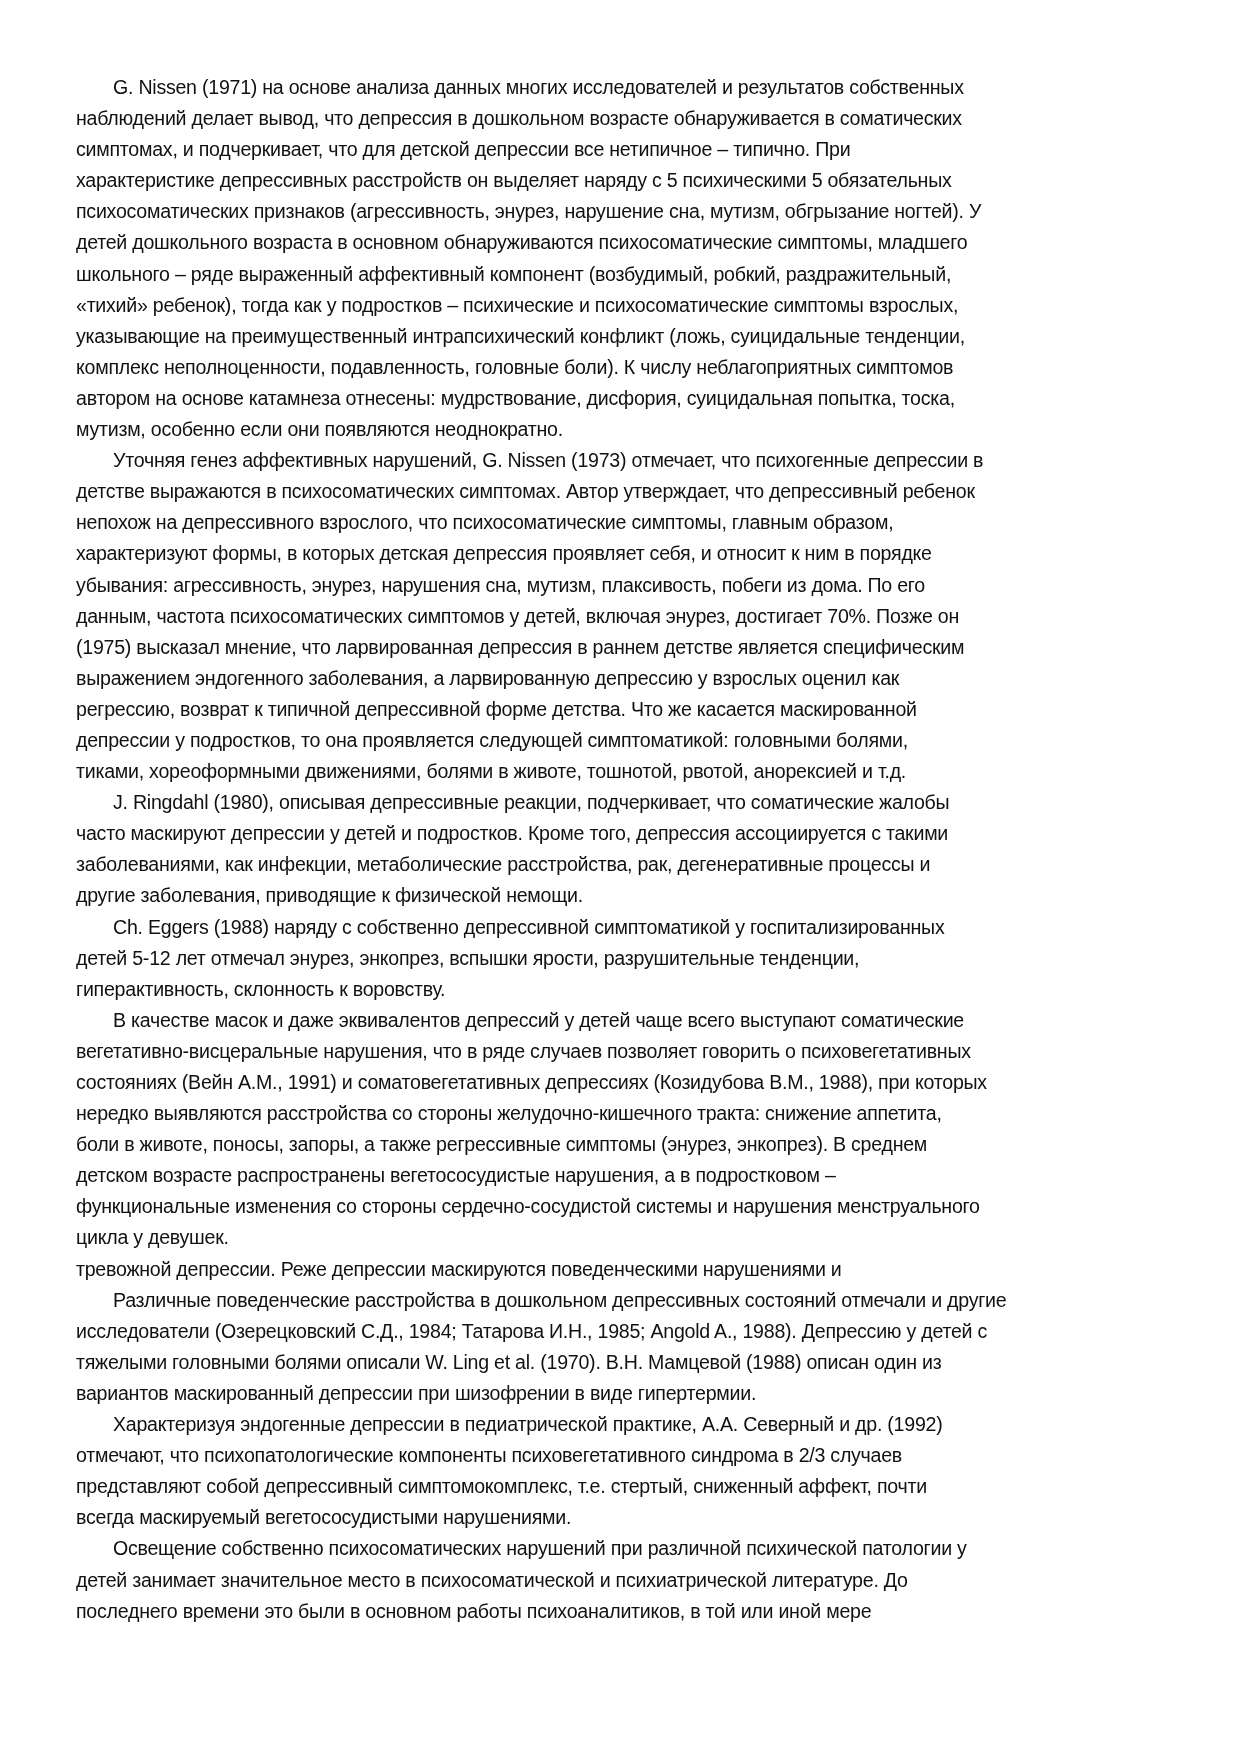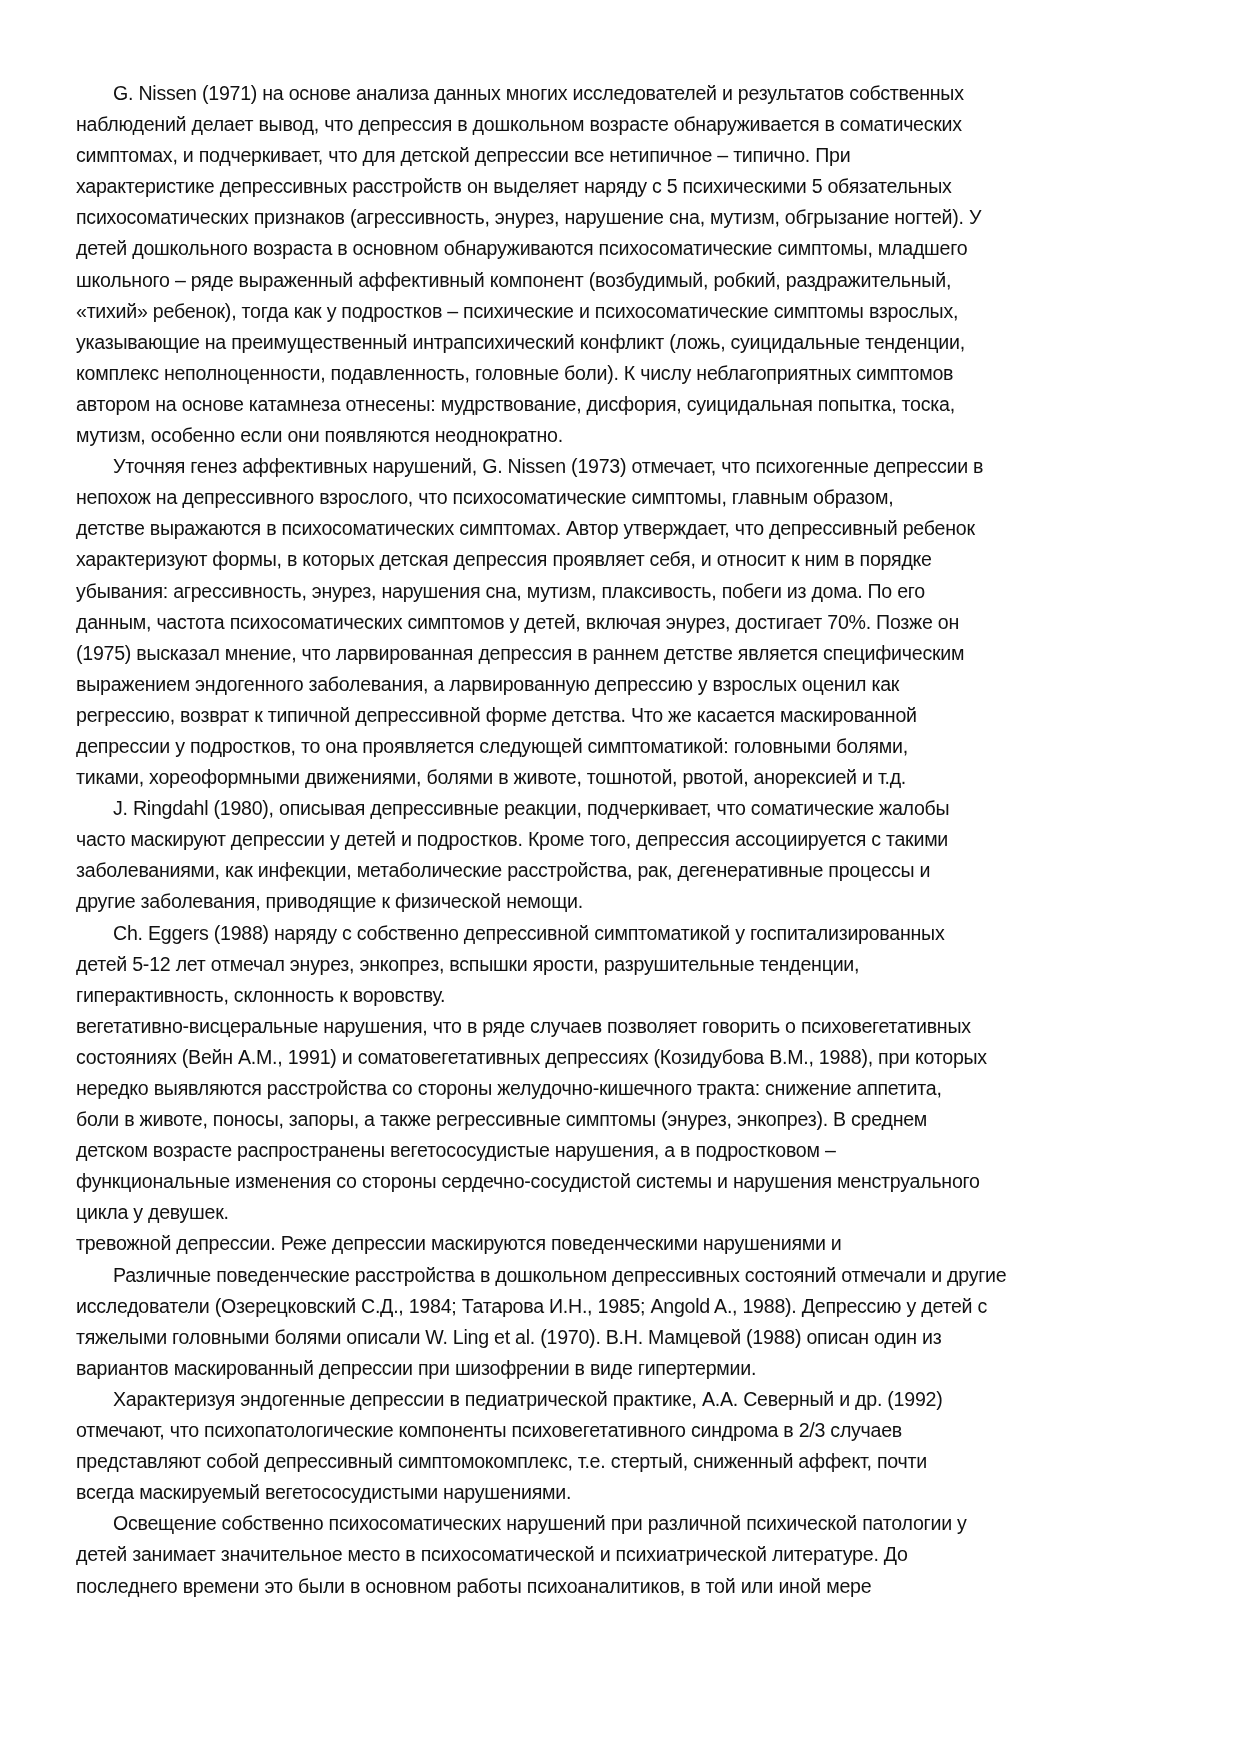--- a/index.html
+++ b/index.html
@@ -1,18 +1,18 @@
 <!DOCTYPE html>
 <html><head>
 <meta charset="utf-8">
 <style>
   html, body { margin: 0; padding: 0; background: #ffffff; }
   body { width: 1240px; height: 1754px; position: relative; overflow: hidden; }
   .page {
-    position: absolute; left: 76px; top: 78px; width: 1100px;
+    position: absolute; left: 76px; top: 72px; width: 1100px;
     font-family: "Liberation Sans", "DejaVu Sans", sans-serif;
     font-size: 19.6px; color: #111111; letter-spacing: -0.25px;
   }
   .line { height: 31.1px; line-height: 31.1px; white-space: nowrap; }
   .line.indent { padding-left: 37px; }
 </style>
 </head>
 <body>
 
 <div class="page" id="page">
@@ -25,22 +25,22 @@
       <div class="line">детей дошкольного возраста в основном обнаруживаются психосоматические симптомы, младшего</div>
       <div class="line">школьного – ряде выраженный аффективный компонент (возбудимый, робкий, раздражительный,</div>
       <div class="line">«тихий» ребенок), тогда как у подростков – психические и психосоматические симптомы взрослых,</div>
       <div class="line">указывающие на преимущественный интрапсихический конфликт (ложь, суицидальные тенденции,</div>
       <div class="line">комплекс неполноценности, подавленность, головные боли). К числу неблагоприятных симптомов</div>
       <div class="line">автором на основе катамнеза отнесены: мудрствование, дисфория, суицидальная попытка, тоска,</div>
       <div class="line">мутизм, особенно если они появляются неоднократно.</div>
     </div>
     <div>
       <div class="line indent">Уточняя генез аффективных нарушений, G. Nissen (1973) отмечает, что психогенные депрессии в</div>
+      <div class="line">детстве выражаются в психосоматических симптомах. Автор утверждает, что депрессивный ребенок</div>
       <div class="line">непохож на депрессивного взрослого, что психосоматические симптомы, главным образом,</div>
-      <div class="line">детстве выражаются в психосоматических симптомах. Автор утверждает, что депрессивный ребенок</div>
       <div class="line">характеризуют формы, в которых детская депрессия проявляет себя, и относит к ним в порядке</div>
       <div class="line">убывания: агрессивность, энурез, нарушения сна, мутизм, плаксивость, побеги из дома. По его</div>
       <div class="line">данным, частота психосоматических симптомов у детей, включая энурез, достигает 70%. Позже он</div>
       <div class="line">(1975) высказал мнение, что ларвированная депрессия в раннем детстве является специфическим</div>
       <div class="line">выражением эндогенного заболевания, а ларвированную депрессию у взрослых оценил как</div>
       <div class="line">регрессию, возврат к типичной депрессивной форме детства. Что же касается маскированной</div>
       <div class="line">депрессии у подростков, то она проявляется следующей симптоматикой: головными болями,</div>
       <div class="line">тиками, хореоформными движениями, болями в животе, тошнотой, рвотой, анорексией и т.д.</div>
     </div>
     <div>
@@ -48,20 +48,21 @@
       <div class="line">часто маскируют депрессии у детей и подростков. Кроме того, депрессия ассоциируется с такими</div>
       <div class="line">заболеваниями, как инфекции, метаболические расстройства, рак, дегенеративные процессы и</div>
       <div class="line">другие заболевания, приводящие к физической немощи.</div>
     </div>
     <div>
       <div class="line indent">Ch. Eggers (1988) наряду с собственно депрессивной симптоматикой у госпитализированных</div>
       <div class="line">детей 5-12 лет отмечал энурез, энкопрез, вспышки ярости, разрушительные тенденции,</div>
       <div class="line">гиперактивность, склонность к воровству.</div>
     </div>
     <div>
+      <div class="line indent">В качестве масок и даже эквивалентов депрессий у детей чаще всего выступают соматические</div>
       <div class="line">вегетативно-висцеральные нарушения, что в ряде случаев позволяет говорить о психовегетативных</div>
       <div class="line">состояниях (Вейн А.М., 1991) и соматовегетативных депрессиях (Козидубова В.М., 1988), при которых</div>
       <div class="line">нередко выявляются расстройства со стороны желудочно-кишечного тракта: снижение аппетита,</div>
       <div class="line">боли в животе, поносы, запоры, а также регрессивные симптомы (энурез, энкопрез). В среднем</div>
       <div class="line">детском возрасте распространены вегетососудистые нарушения, а в подростковом –</div>
       <div class="line">функциональные изменения со стороны сердечно-сосудистой системы и нарушения менструального</div>
       <div class="line">цикла у девушек.</div>
     </div>
     <div>
       <div class="line">тревожной депрессии. Реже депрессии маскируются поведенческими нарушениями и</div>

